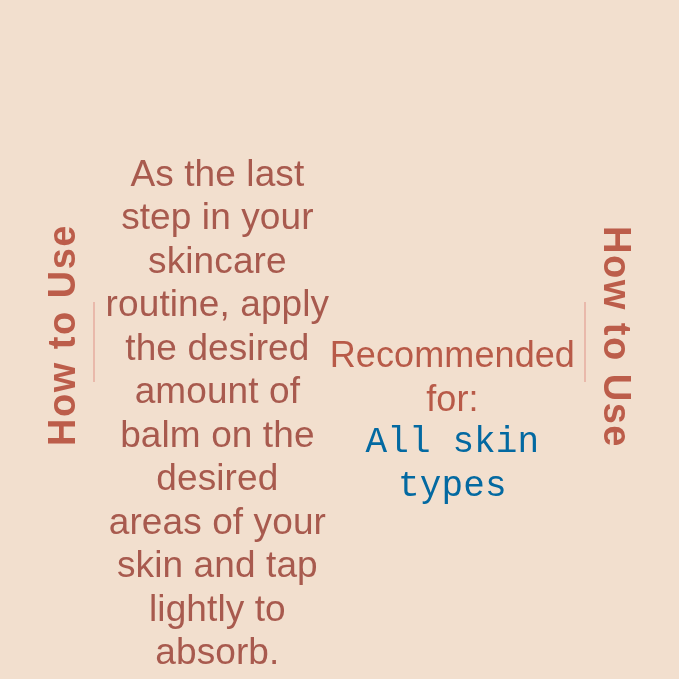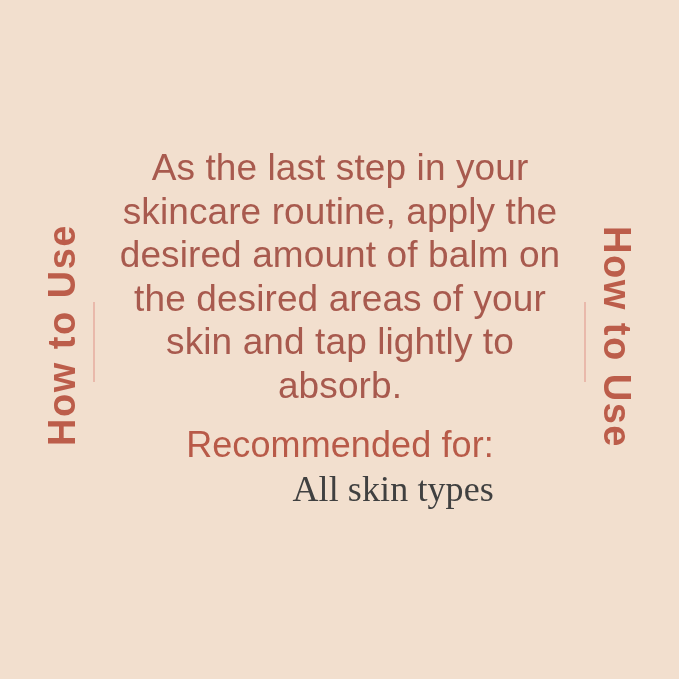--- a/index.html
+++ b/index.html
@@ -62,21 +62,21 @@
   #divider-right { left: 584px; }
 
   
   #content {
     position: absolute;
     left: 105px;
     top: 0;
     width: 470px;
     height: 679px;
     display: flex;
-    flex-direction: column;
+    flex-direction: row;
     align-items: center;
     justify-content: flex-start;
     padding-top: 146px;
     box-sizing: border-box;
   }
 
   #instruction-paragraph {
     margin: 0;
     font-family: "Liberation Sans", sans-serif;
     font-weight: 300;
@@ -97,27 +97,26 @@
     font-family: "Liberation Sans", sans-serif;
     font-weight: 400;
     font-size: 36px;
     line-height: 44px;
     color: #B85A48;
     letter-spacing: 0.1px;
   }
 
   #recommended-value {
     display: block;
-    font-family: Liberation Serif, serif;
+    font-family: Liberation Mono, monospace;
     font-weight: 300;
     font-size: 36px;
     line-height: 44px;
-    color: #404040;
+    color: #0369a1;
     letter-spacing: 0.1px;
-    text-align: right;
   }
 </style>
 </head>
 <body>
 
 <div id="card">
 
   <div id="side-label-left" class="side-label">How to Use</div>
 
   <div id="divider-left" class="divider"></div>

